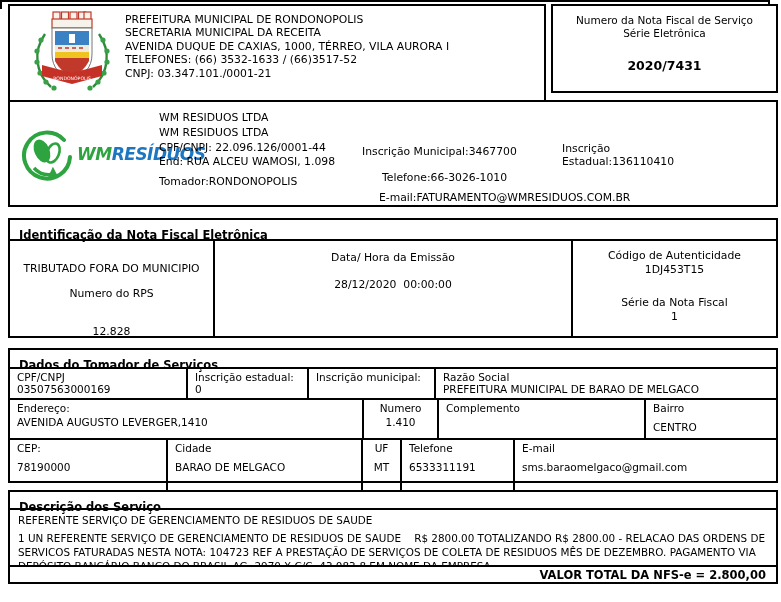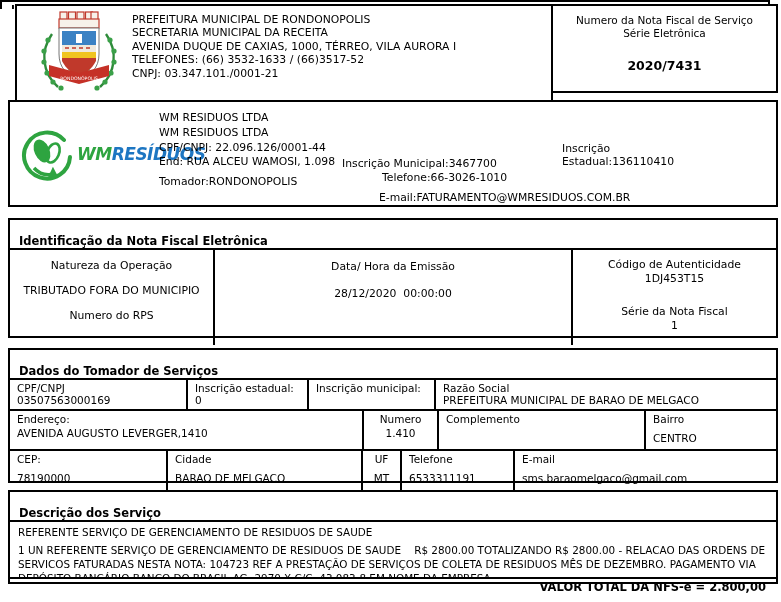--- a/index.html
+++ b/index.html
@@ -5,42 +5,42 @@
   * { margin:0; padding:0; box-sizing:border-box; }
   html,body { background:#ffffff; }
   .page {
     position:relative; width:781px; height:602px; background:#fff;
     font-family:"DejaVu Sans", sans-serif; color:#000; overflow:hidden;
     font-size:11px;
   }
   .box { position:absolute; border:2px solid #000; background:#fff; }
 
   
-  #hdr-left  { left:15px; top:4px; width:538px; height:102px;text-decoration:underline; }
+  #hdr-left  { left:8px; top:4px; width:538px; height:102px;text-decoration:underline; }
   #hdr-right { left:551px; top:4px; width:227px; height:89px; text-align:center; padding-top:8px; font-size:10.5px; line-height:13px; }
   #hdr-right .num { margin-top:19px; font-weight:bold; font-size:12.5px; }
   .crest { position:absolute; left:18px; top:1px; }
   .pref-text { position:absolute; left:115px; top:7px; font-size:10.8px; line-height:13.4px; }
 
   
   #prov { left:8px; top:100px; width:770px; height:107px; }
   #prov .abs { position:absolute; font-size:10.8px; }
   .wm-logo { left:10px; top:24px; display:flex; align-items:center; }
   .wm-text { font-style:italic; font-weight:bold; font-size:17px; letter-spacing:-0.5px; margin-left:3px; }
   .wm-text .g { color:#2ea440; }
   .wm-text .b { color:#1d76c2; }
   .prov-col1 { left:149px; top:9px; line-height:14.8px; }
   .prov-col1 .gap { margin-top:5px; }
-  .prov-im   { left:332px; top:43px;margin-top:12px; }
+  .prov-im   { left:352px; top:43px; }
   .prov-ie   { left:552px; top:40px; line-height:13px; }
   .prov-tel  { left:372px; top:69px; }
   .prov-mail { left:369px; top:89px; }
 
   
-  .sec-title { font-weight:bold; font-size:11.5px; padding:14px 9px; border-bottom:2px solid #000; }
+  .sec-title { font-weight:bold; font-size:11.5px; padding:8px 9px; border-bottom:2px solid #000; }
 
   
   #ident { left:8px; top:218px; width:770px; height:120px; }
   #ident .sec-title { height:21px; }
   #ident-grid { display:flex; height:95px; font-size:10.8px; text-align:center; }
   .icell1 { width:205px; border-right:2px solid #000; padding-top:9px; }
   .icell2 { flex:1; border-right:2px solid #000; padding-top:10px; }
   .icell3 { width:203px; padding-top:8px; }
   .m12 { margin-top:12px; } .m10 { margin-top:25px; } .m14 { margin-top:14px; }
   .m20 { margin-top:20px; } .m1 { margin-top:1px; }
@@ -160,21 +160,20 @@
       <div>Estadual:136110410</div>
     </div>
     <div class="abs prov-tel">Telefone:66-3026-1010</div>
     <div class="abs prov-mail">E-mail:FATURAMENTO@WMRESIDUOS.COM.BR</div>
   </div>
 
   <div class="box" id="ident">
     <div class="sec-title">Identificação da Nota Fiscal Eletrônica</div>
     <div id="ident-grid">
       <div class="icell1">
-        <div>Natureza da Operação</div>
         <div class="m12">TRIBUTADO FORA DO MUNICIPIO</div>
         <div class="m12">Numero do RPS</div>
         <div class="m10">12.828</div>
       </div>
       <div class="icell2">
         <div>Data/ Hora da Emissão</div>
         <div class="m14 pre">28/12/2020  00:00:00</div>
       </div>
       <div class="icell3">
         <div>Código de Autenticidade</div>

